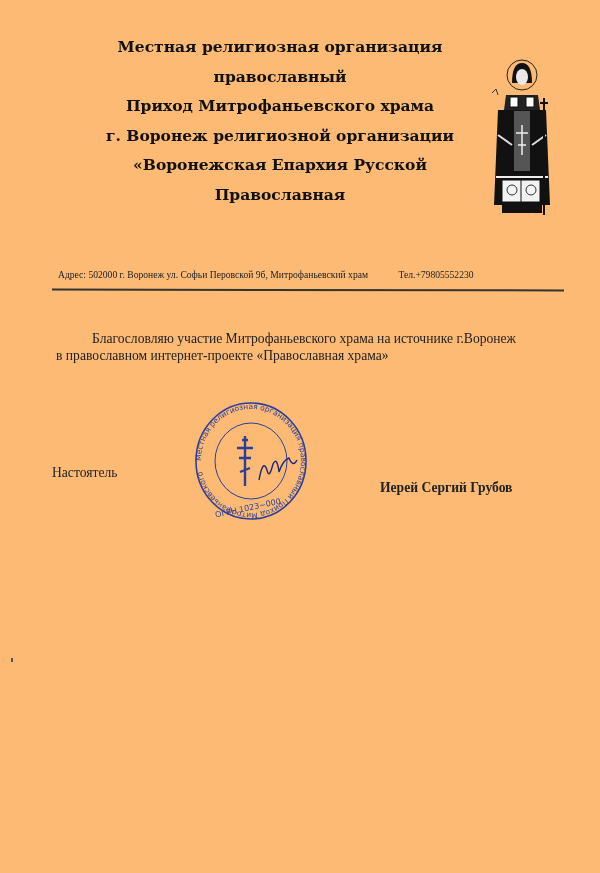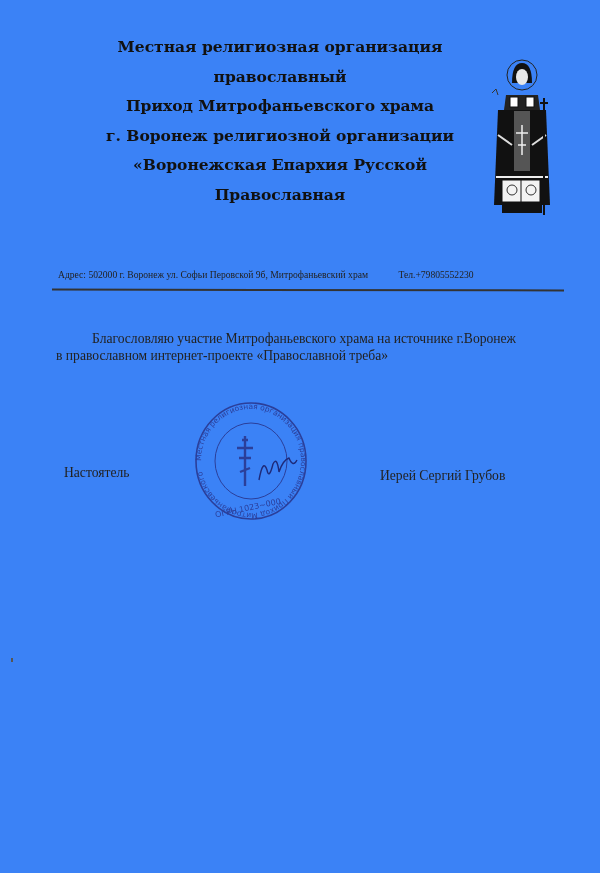--- a/index.html
+++ b/index.html
@@ -1,41 +1,41 @@
 <!DOCTYPE html>
 <html><head>
 <meta charset="utf-8">
 <style>
   html, body { margin:0; padding:0; }
   body {
     width:600px; height:873px; background:#fdfdfd; position:relative; overflow:hidden;
     font-family:"DejaVu Serif", "Liberation Serif", serif; color:#1a1a1a;
   }
-  .page { position:absolute; inset:0; background:#3b82f6; }
+  .page { position:absolute; inset:0; background:#fdba74; }
   .header-title {
     position:absolute; left:80px; top:32px; width:400px; text-align:center;
     font-family:"DejaVu Serif", serif; font-weight:bold; font-size:15.5px; line-height:29.5px;
     color:#111;
   }
   .header-title div { white-space:nowrap; }
   .icon-wrap { position:absolute; left:488px; top:55px; width:80px; height:175px; }
   .address-line {
     position:absolute; left:58px; top:269px; font-family:"Liberation Serif", serif;
     font-size:9.6px; color:#222; white-space:nowrap;
   }
   .address-line .phone { margin-left:28px; }
   .rule { position:absolute; left:52px; top:289px; width:512px; height:1.5px; background:#333; transform:rotate(0.1deg); }
   .body-text {
     position:absolute; left:56px; top:330px; width:520px;
     font-family:"Liberation Serif", serif; font-size:13.6px; line-height:17px; color:#222;
   }
   .body-text .l1 { padding-left:36px; white-space:nowrap; }
   .body-text .l2 { white-space:nowrap; }
-  .sig-role { position:absolute; left:52px; top:465px; font-family:"Liberation Serif", serif; font-size:13.6px; color:#222;margin-left:12px; }
-  .sig-name { position:absolute; left:380px; top:468px; font-family:"Liberation Serif", serif; font-size:13.6px; color:#222; }
+  .sig-role { position:absolute; left:52px; top:465px; font-family:"Liberation Serif", serif; font-size:13.6px; color:#222; }
+  .sig-name { position:absolute; left:380px; top:480px; font-family:"Liberation Serif", serif; font-size:13.6px; color:#222;font-weight:bold; }
   .stamp { position:absolute; left:193px; top:398px; width:116px; height:126px; }
   .speck { position:absolute; left:11px; top:658px; width:2px; height:4px; background:#555; }
 </style>
 </head>
 <body>
 
 <div class="page">
 
   <div class="header-title">
     <div>Местная религиозная организация</div>
@@ -71,21 +71,21 @@
   </div>
 
   <div class="address-line">
     <span>Адрес: 502000 г. Воронеж ул. Софьи Перовской 9б, Митрофаньевский храм</span>
     <span class="phone">Тел.+79805552230</span>
   </div>
   <div class="rule"></div>
 
   <div class="body-text">
     <div class="l1">Благословляю участие Митрофаньевского храма на источнике г.Воронеж</div>
-    <div class="l2">в православном интернет-проекте «Православной треба»</div>
+    <div class="l2">в православном интернет-проекте «Православная храма»</div>
   </div>
 
   <div class="sig-role">Настоятель</div>
 
   <div class="stamp">
     <svg width="116" height="126" viewBox="0 0 116 126">
       <defs>
         <path id="ringpath" d="M58 63 m-50 0 a50 52 0 1 1 100 0 a50 52 0 1 1 -100 0"></path>
       </defs>
       <ellipse cx="58" cy="63" rx="55" ry="58" fill="none" stroke="#2b3f9a" stroke-width="1.6"></ellipse>

